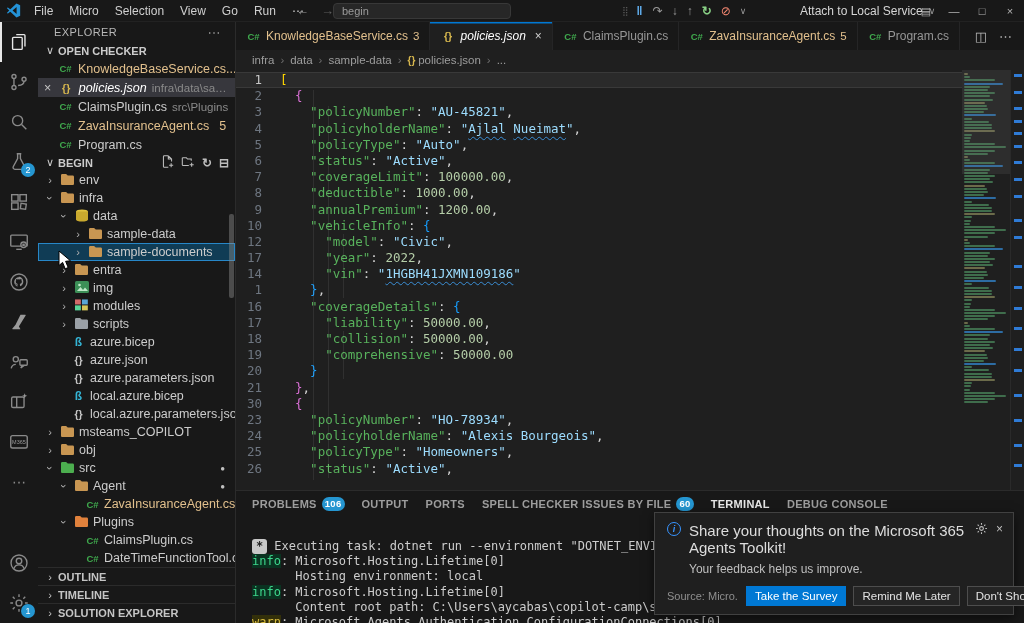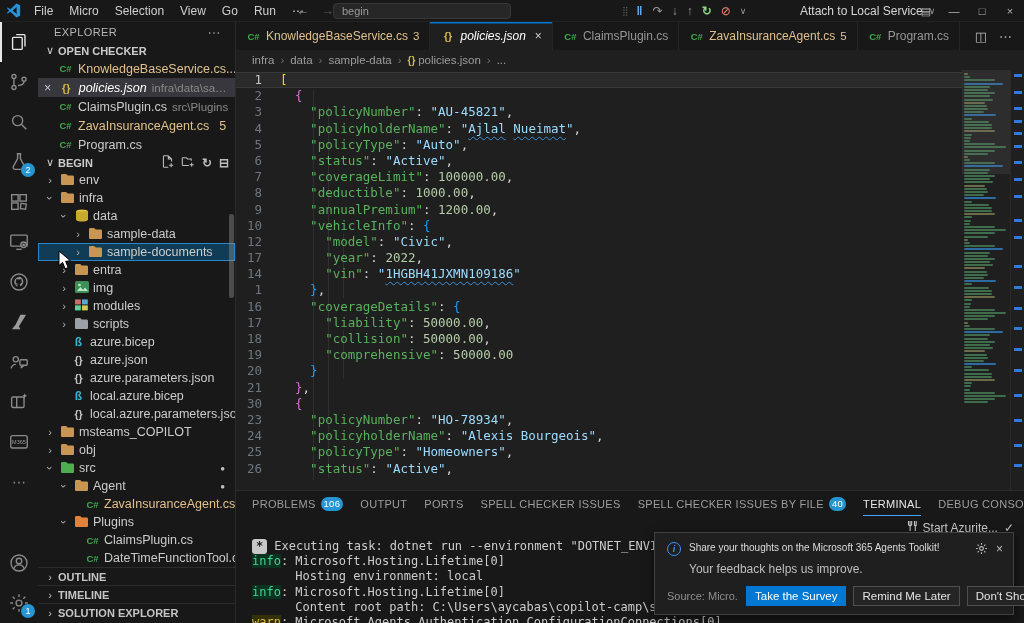--- a/index.html
+++ b/index.html
@@ -91,36 +91,36 @@
   .sq{text-decoration:underline wavy #3a8fd6 1px;text-underline-offset:3px;}
   .guide{position:absolute;width:1px;background:rgba(255,255,255,.08);}
   .minimap{width:48px;flex:none;position:relative;padding-top:3px;overflow:hidden;}
   .mm-row{height:2px;margin:0 0 1.2px 2px;border-radius:1px;}
   .mm-view{position:absolute;left:0;top:0;width:100%;height:104px;background:rgba(121,121,121,.16);}
   .ruler{width:14px;flex:none;position:relative;border-left:1px solid #2a2a2a;}
   .ruler .mark{position:absolute;left:3px;width:8px;height:3px;background:#2f7bd6;}
 
   
   .panel{height:133px;border-top:1px solid #2b2b2b;background:#181818;position:relative;flex:none;}
-  .panel-head{height:25px;display:flex;align-items:center;padding:0 10px 0 16px;}
+  .panel-head{height:25px;display:flex;align-items:center;padding:0 10px 0 16px;font-weight:bold;}
   .ptab{display:flex;align-items:center;gap:5px;margin-right:17px;font-size:11px;color:#9d9d9d;letter-spacing:.3px;height:25px;white-space:nowrap;}
   .ptab.active{color:#e7e7e7;box-shadow:inset 0 -1px 0 #40a6ff;}
   .pbadge{background:#2596d1;color:#fff;font-size:9.5px;min-width:15px;height:14px;line-height:14px;border-radius:8px;text-align:center;padding:0 3px;}
   .term-list{position:absolute;right:10px;top:29px;display:flex;align-items:center;gap:6px;color:#cccccc;font-size:12px;}
   .term-list .chk{color:#c5c5c5;}
   .terminal{position:absolute;left:16px;top:48px;right:0;font-family:"DejaVu Sans Mono",monospace;font-size:12px;line-height:15.2px;color:#cccccc;white-space:pre;overflow:hidden;bottom:0;}
   .t-badge{display:inline-block;background:#c8c8c8;color:#1e1e1e;border-radius:3px;padding:0 4px;margin-right:7px;font-weight:bold;}
   .t-info{color:#3dd68c;background:#0a3321;}
   .t-warn{color:#d7ba3d;background:#33300a;}
 
   
   .toast{position:absolute;right:10px;bottom:8px;width:360px;background:#1f1f1f;border:1px solid #414141;box-shadow:0 3px 10px rgba(0,0,0,.55);padding:9px 10px 8px 12px;z-index:6;}
   .toast-head{display:flex;align-items:flex-start;gap:8px;}
   .toast .circ{width:14px;height:14px;border:1.5px solid #3794ff;border-radius:50%;color:#3794ff;font-size:9px;font-weight:bold;text-align:center;line-height:13px;flex:none;font-style:italic;}
-  .toast-title{flex:1;font-size:10px;color:#dddddd;}
+  .toast-title{flex:1;font-size:15px;color:#dddddd;}
   .toast-head .hicon{color:#bfbfbf;flex:none;display:flex;}
   .toast-body{margin:6px 0 10px 22px;font-size:12px;color:#bfbfbf;}
   .toast-foot{display:flex;align-items:center;gap:7px;}
   .toast-src{color:#8f8f8f;font-size:11px;white-space:nowrap;overflow:hidden;max-width:72px;flex:none;}
   .tbtn{font-size:11.5px;padding:3px 8px;white-space:nowrap;border:1px solid #4d4d4d;background:#252525;color:#e3e3e3;}
   .tbtn.primary{background:#0078d4;border-color:#0078d4;color:#fff;}
 
   .mcursor{position:absolute;z-index:30;pointer-events:none;}
 </style>
 </head>
@@ -765,25 +765,22 @@
                 <span>PROBLEMS</span>
                 <span class="pbadge">106</span>
               </div>
               <div class="ptab">
                 <span>OUTPUT</span>
               </div>
               <div class="ptab">
                 <span>PORTS</span>
               </div>
               <div class="ptab">
-                <span>SPELL CHECKER ISSUES</span>
-              </div>
-              <div class="ptab">
                 <span>SPELL CHECKER ISSUES BY FILE</span>
-                <span class="pbadge">40</span>
+                <span class="pbadge">60</span>
               </div>
               <div class="ptab active">
                 <span>TERMINAL</span>
               </div>
               <div class="ptab">
                 <span>DEBUG CONSOLE</span>
               </div>
             </div>
 
         </div>

